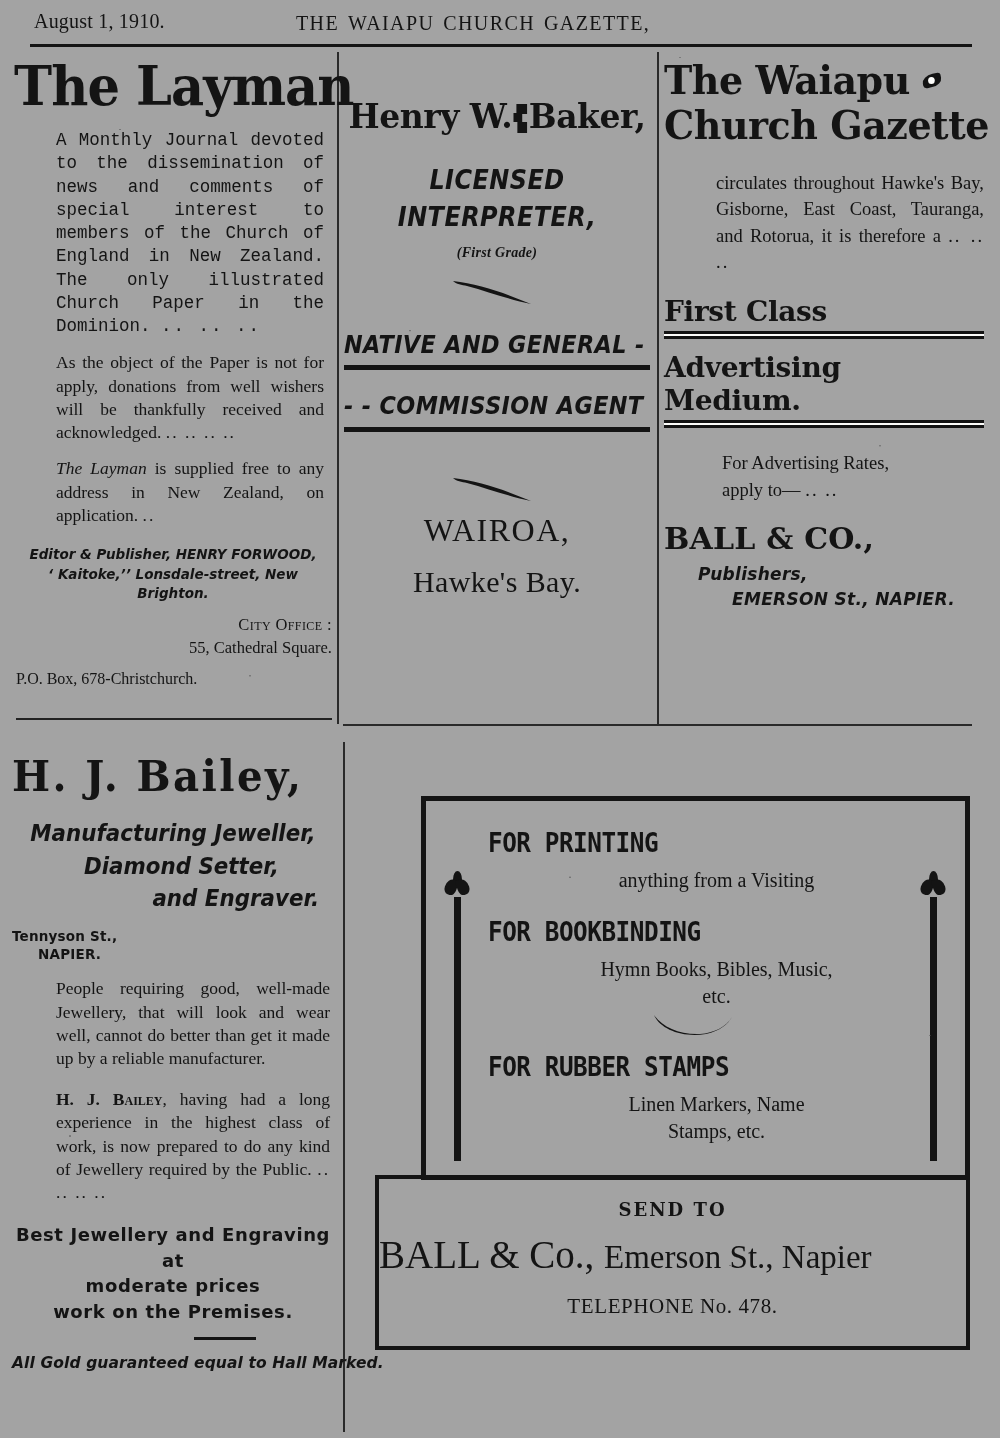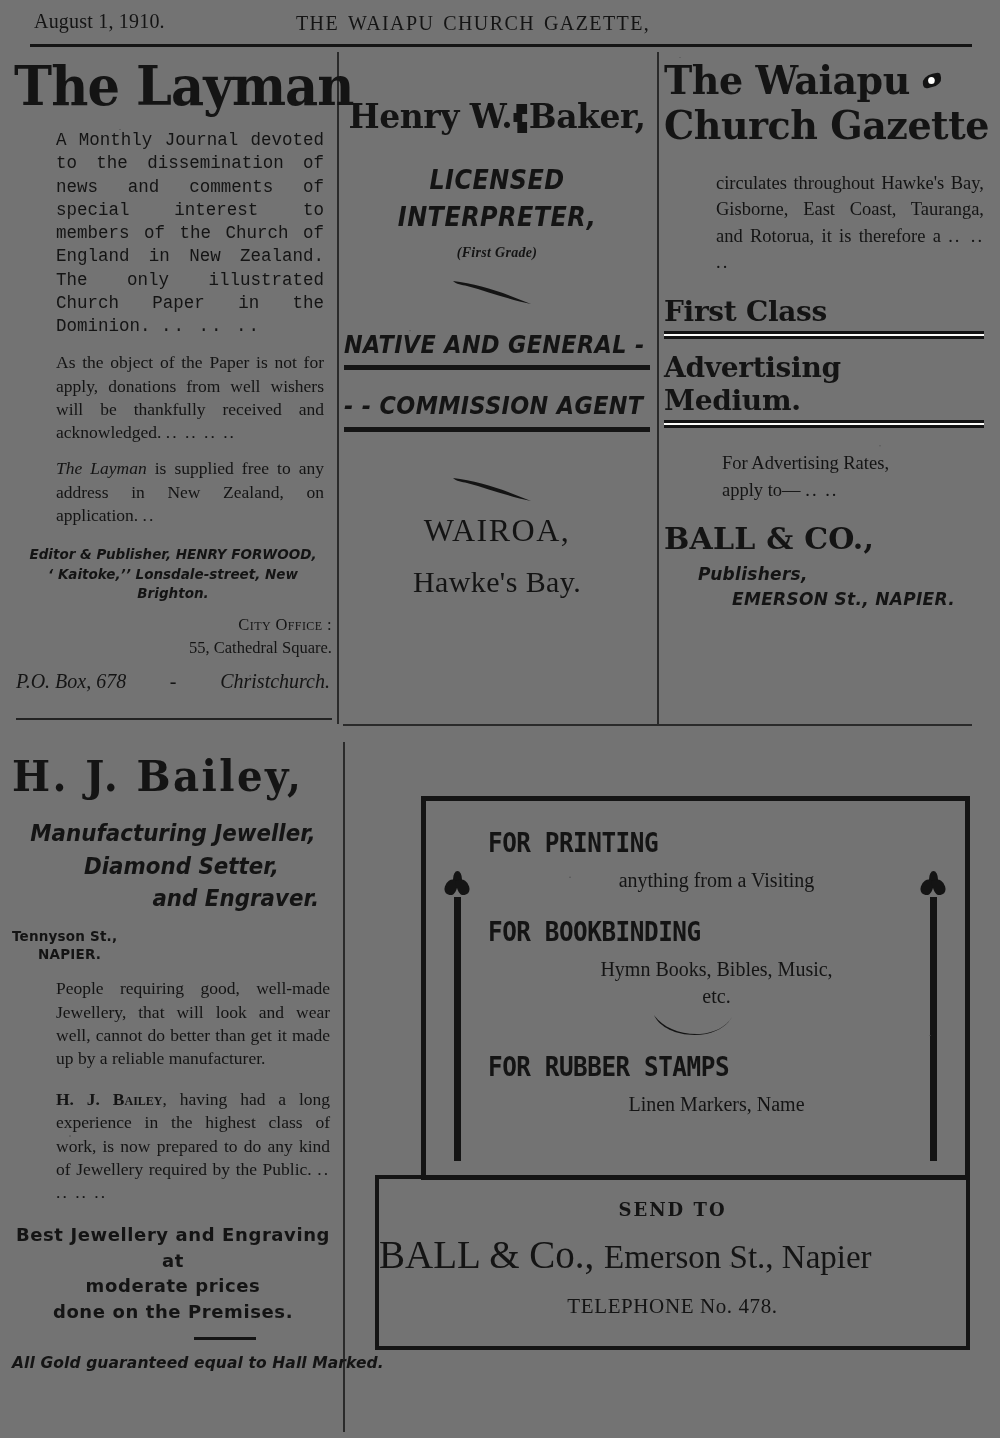--- a/index.html
+++ b/index.html
@@ -3,21 +3,21 @@
 <meta charset="utf-8">
 <title>Waiapu Church Gazette — Advertisements</title>
 <style>
   html,body{margin:0;padding:0;background:#ffffff;}
   body{
     width:1000px;height:1438px;position:relative;overflow:hidden;
     font-family:"Liberation Serif", serif;
     color:#141414;
     -webkit-font-smoothing:none;
   }
-  .page{position:absolute;inset:0;background:#737373;}
+  .page{position:absolute;inset:0;background:#a3a3a3;}
 
   
   .speckle{position:absolute;inset:0;pointer-events:none;opacity:.5;
     background-image:
       radial-gradient(circle at 12% 9%, #4a4a4a 0 .7px, transparent 1px),
       radial-gradient(circle at 68% 4%, #555 0 .6px, transparent 1px),
       radial-gradient(circle at 41% 23%, #4a4a4a 0 .6px, transparent 1px),
       radial-gradient(circle at 88% 31%, #555 0 .7px, transparent 1px),
       radial-gradient(circle at 25% 47%, #4f4f4f 0 .6px, transparent 1px),
       radial-gradient(circle at 57% 61%, #4a4a4a 0 .6px, transparent 1px),
@@ -55,22 +55,22 @@
     margin:0 0 16px 0;white-space:nowrap;
   }
   .lay-body{font-size:17.5px;line-height:1.33;text-align:justify;
             margin:0 0 13px 0;padding-left:42px;padding-right:8px;}
   .lay-body.first{padding-left:42px;font-family:Liberation Mono, monospace;}
   .lay-credit{font-family:"DejaVu Sans", sans-serif;font-weight:bold;
               font-style:italic;font-size:13.5px;line-height:1.45;
               text-align:center;margin-top:18px;}
   .lay-office{text-align:right;font-size:16.5px;line-height:1.4;margin-top:9px;}
   .smallcaps{font-variant:small-caps;letter-spacing:.4px;}
-  .lay-po{font-style:italic;font-size:20px;margin-top:11px;display:flex;
-          justify-content:space-between;padding:0 2px;}
+  .lay-po{font-size:16px;margin-top:11px;display:flex;
+          justify-content:flex-start;padding:0 2px;}
 
   
   .col2{position:absolute;left:344px;top:96px;width:306px;}
   .baker-name{font-family:"DejaVu Serif", serif;font-weight:bold;
               font-size:34px;letter-spacing:-.5px;white-space:nowrap;
               text-align:center;transform:scaleX(.97);}
   .inkblot{display:inline-block;width:15px;height:30px;vertical-align:-6px;
            position:relative;margin:0 1px;}
   .inkblot i{position:absolute;background:#141414;display:block;}
   .inkblot i:nth-child(1){left:3px;top:0;width:11px;height:10px;}
@@ -279,21 +279,21 @@
       <span class="ln2">NAPIER.</span>
     </div>
 
     <p class="bail-body">People requiring good, well-made Jewellery, that will look and wear well, cannot do better than get it made up by a reliable manufacturer.</p>
 
     <p class="bail-body"><span class="sc">H. J. Bailey</span><span>, having had a long experience in the highest class of work, is now prepared to do any kind of Jewellery required by the Public.</span> <span class="dots">..    ..    ..    ..</span></p>
 
     <div class="bail-best">
       <div>Best Jewellery and Engraving at</div>
       <div>moderate prices</div>
-      <div>done on the Premises.</div>
+      <div>work on the Premises.</div>
     </div>
 
     <div class="shortrule"></div>
     <div class="bail-gold">All Gold guaranteed equal to Hall Marked.</div>
   </div>
 
   <div class="printbox">
     <div class="orn left">
       <span class="bud">
           <b class="c"></b>
@@ -323,20 +323,21 @@
         <div>etc.</div>
       </div>
 
       <svg class="swash2" width="104" height="26" viewBox="0 0 104 26">
         <path d="M6 2 C12 16, 34 25, 58 21 C72 18, 80 11, 84 4 C78 14, 66 20, 52 21 C32 22, 14 14, 6 2 Z" fill="#141414"></path>
       </svg>
 
       <div class="pb-h" style="margin-top:12px;">FOR RUBBER STAMPS</div>
       <div class="pb-d">
         <div>Linen  Markers,  Name</div>
+        <div>Stamps, etc.</div>
       </div>
     </div>
   </div>
 
   <div class="sendbox">
     <div class="sb-send">SEND TO</div>
     <div class="sb-ball"><span class="big">BALL &amp; Co.,</span> <span class="med">Emerson St., Napier</span></div>
     <div class="sb-tel">TELEPHONE No. 478.</div>
   </div>
 

